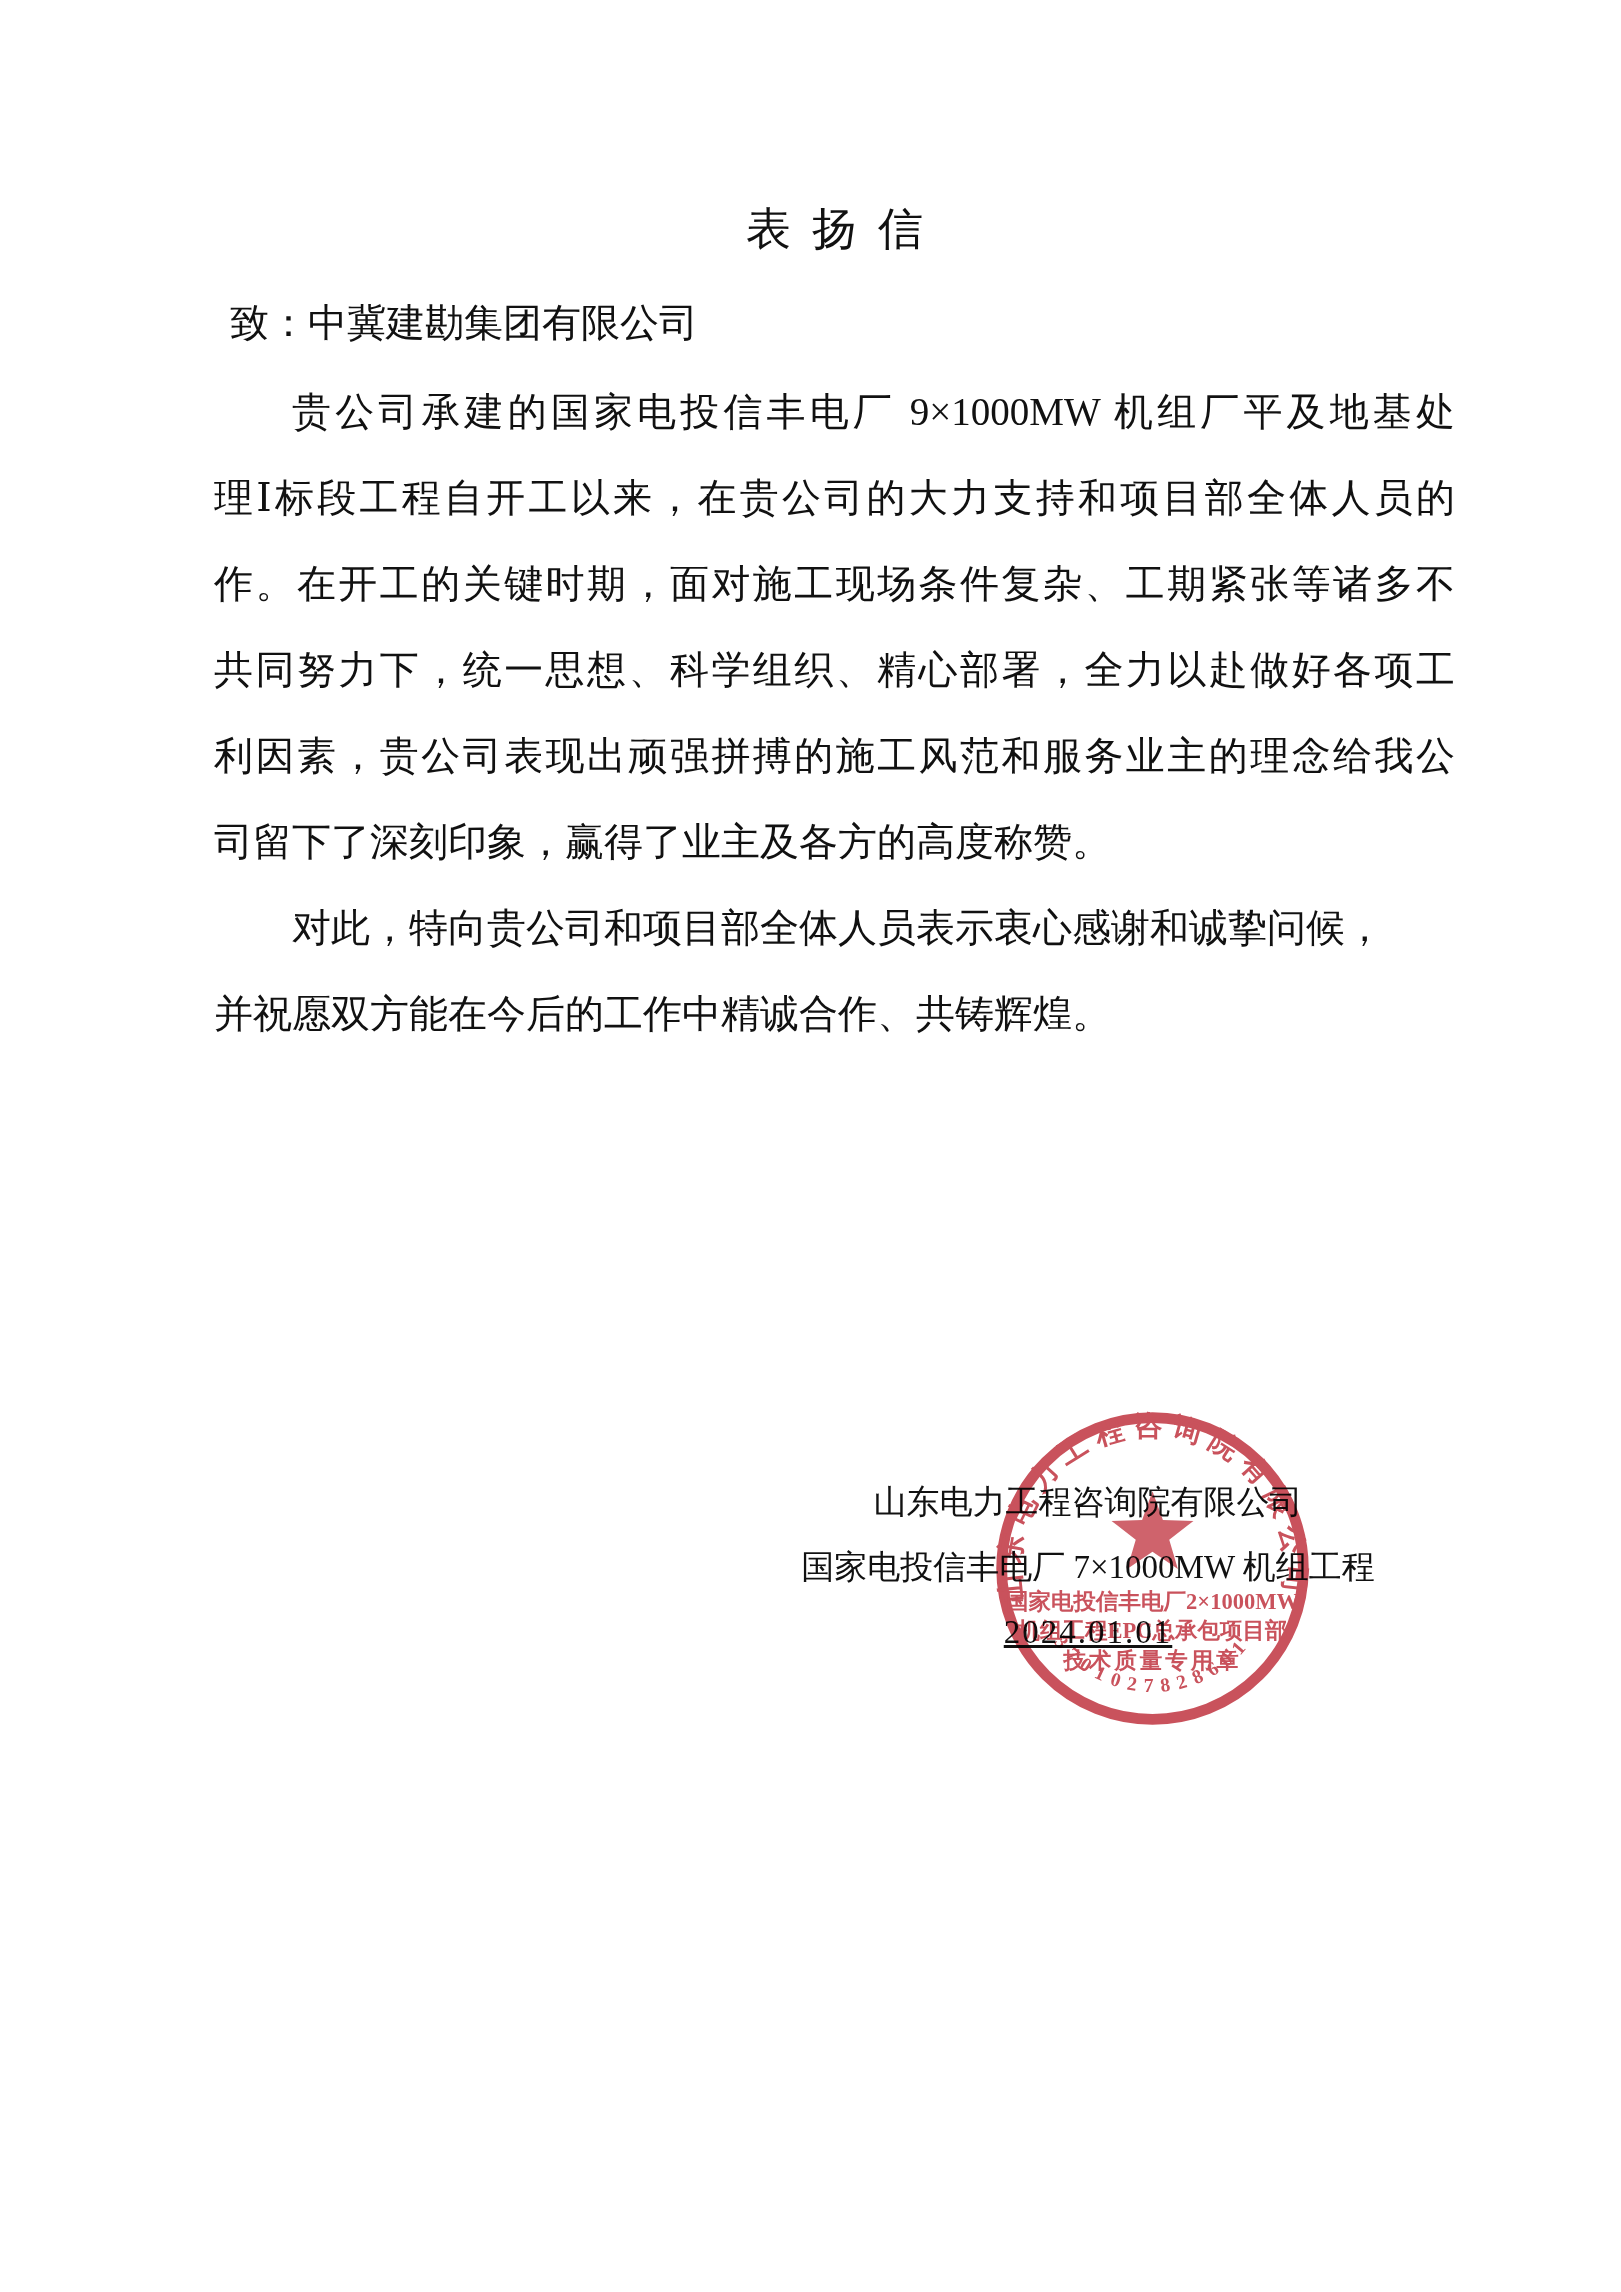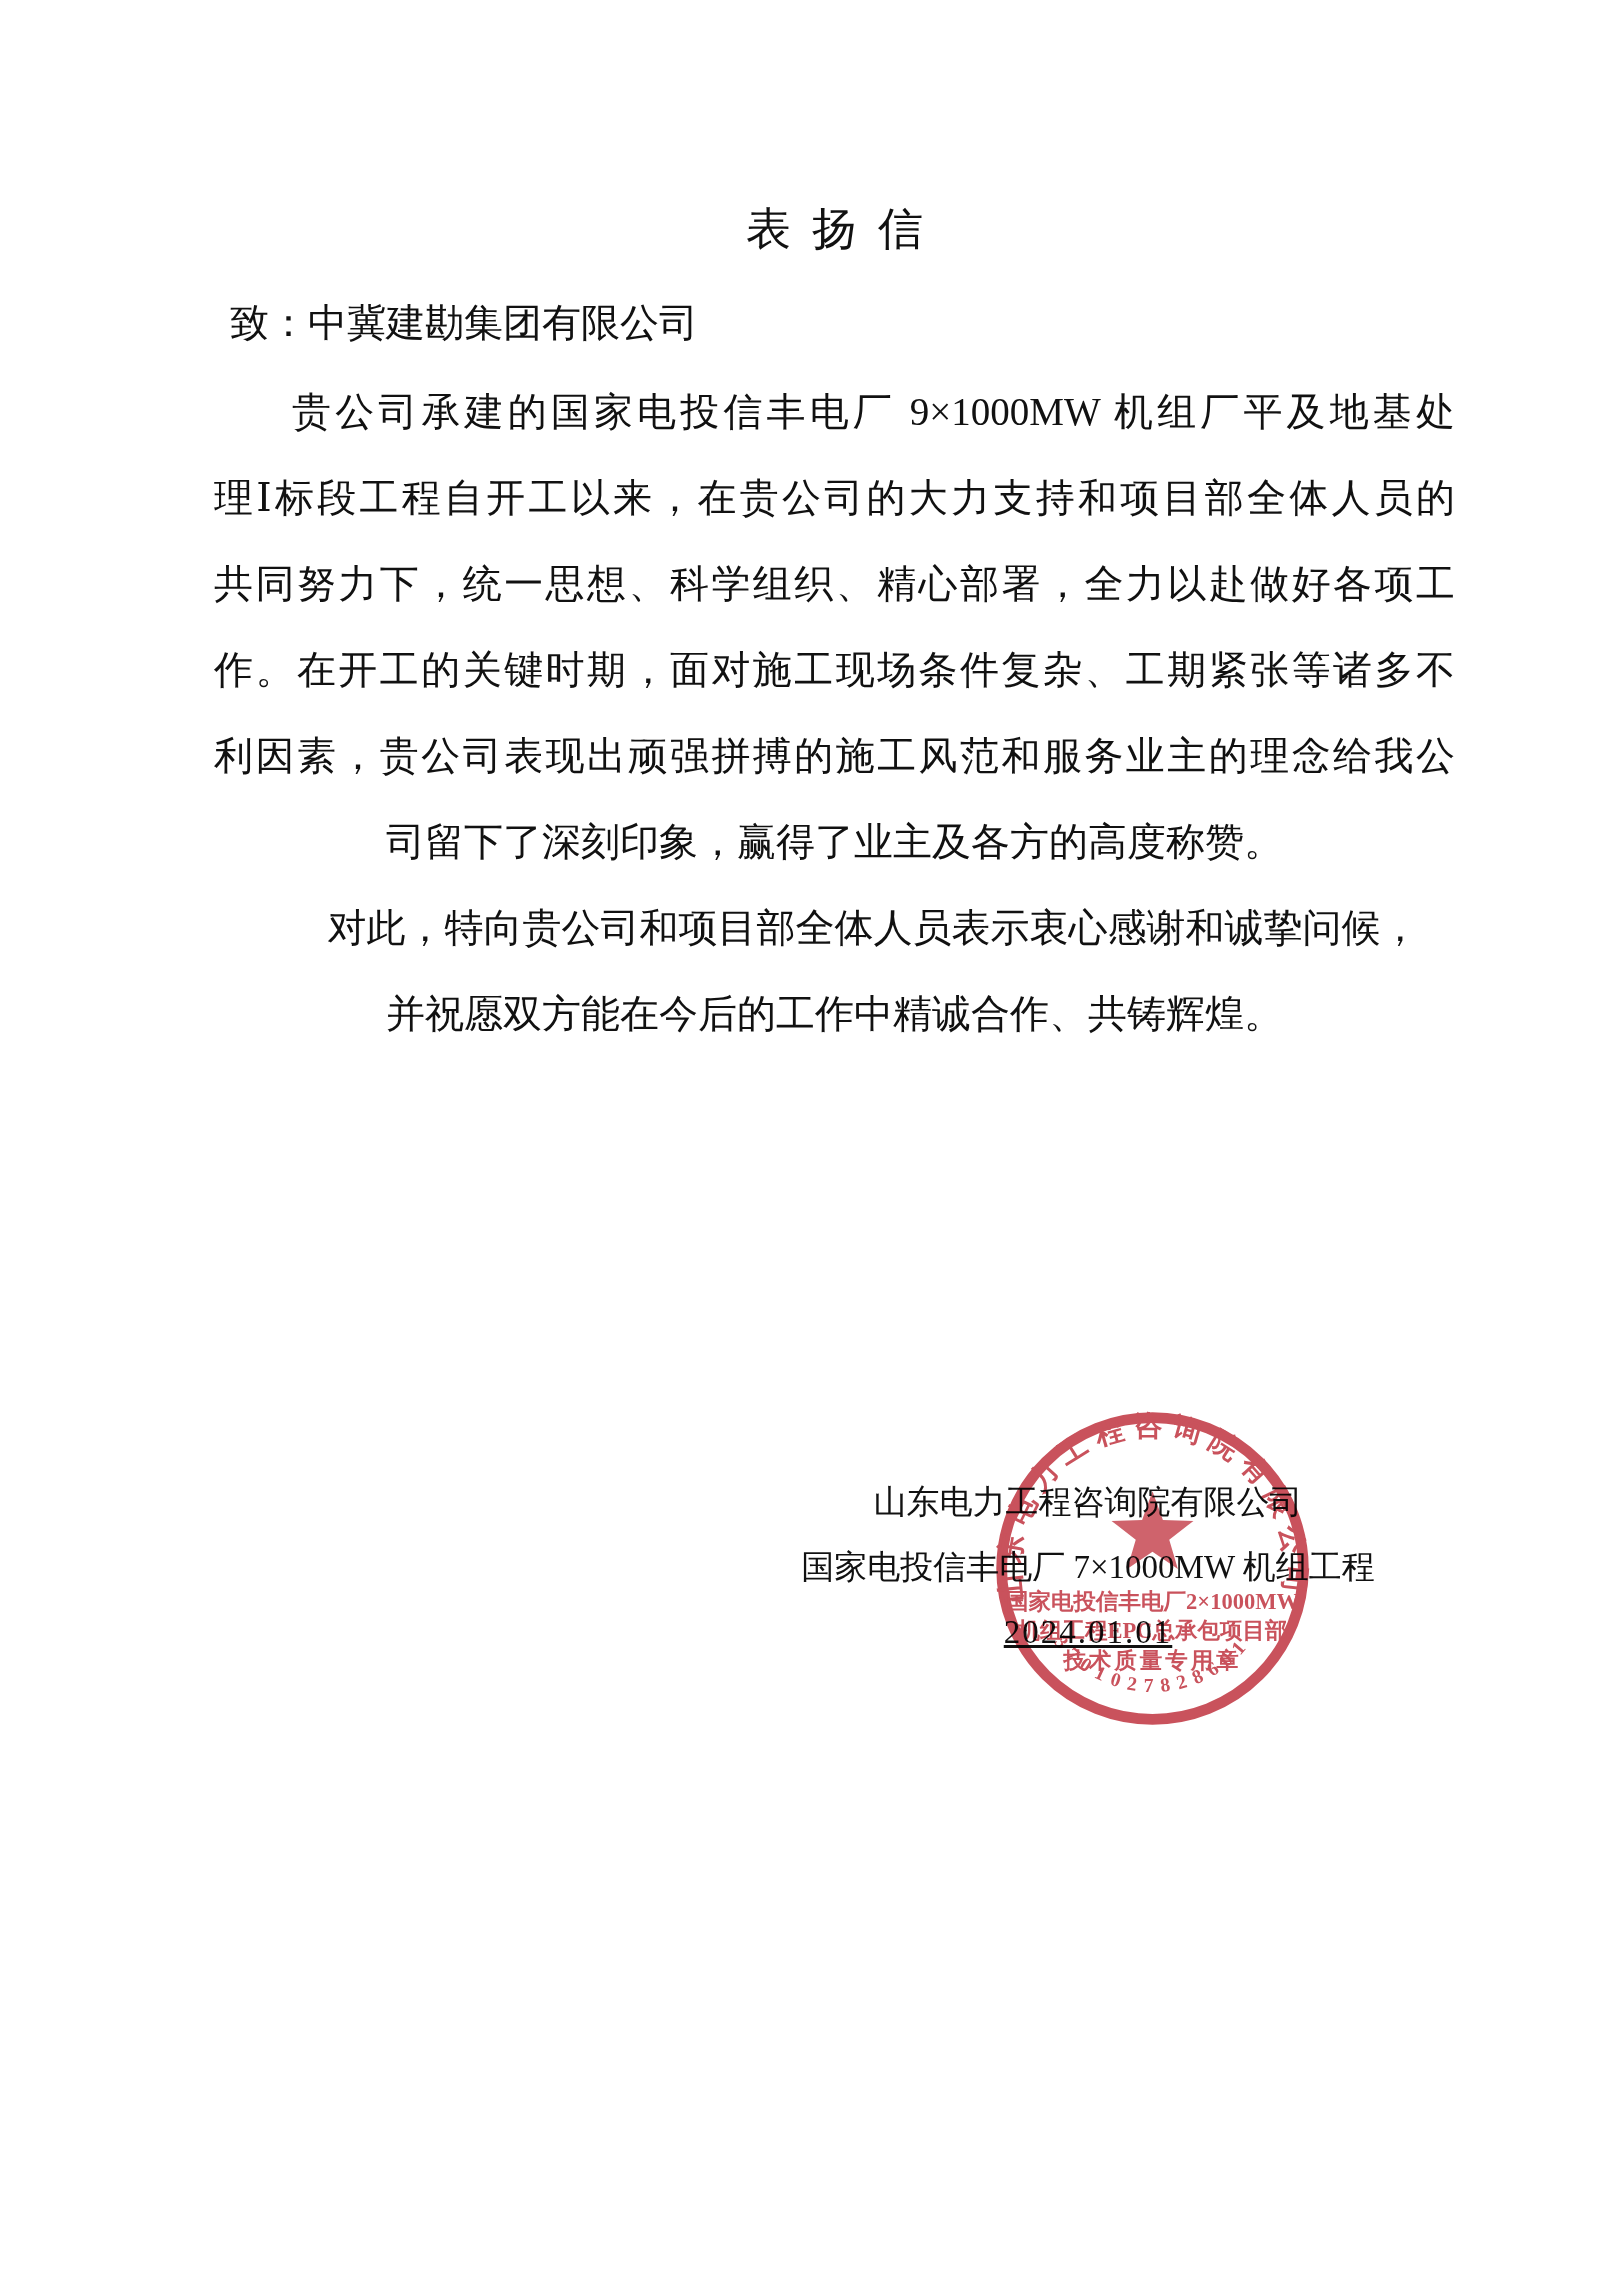--- a/index.html
+++ b/index.html
@@ -41,21 +41,21 @@
     position: absolute;
     top: 369px;
     left: 214px;
     width: 1241px;
     font-size: 39px;
   }
   .line {
     line-height: 86px;
     height: 86px;
     white-space: nowrap;
-    text-align: center;
+    text-align: left;
   }
   .line.justify {
     white-space: normal;
     text-align: justify;
     text-align-last: justify;
     text-justify: inter-character;
   }
   .line.indent {
     text-indent: 78px;
   }
@@ -102,22 +102,22 @@
 
 <div class="page">
 
   <h1 class="title">表 扬 信</h1>
 
   <div class="addressee">致：中冀建勘集团有限公司</div>
 
   <div class="body-lines" id="body-lines">
       <div class="line justify indent">贵公司承建的国家电投信丰电厂 9×1000MW 机组厂平及地基处</div>
       <div class="line justify">理Ⅰ标段工程自开工以来，在贵公司的大力支持和项目部全体人员的</div>
+      <div class="line justify">作。在开工的关键时期，面对施工现场条件复杂、工期紧张等诸多不</div>
       <div class="line justify">共同努力下，统一思想、科学组织、精心部署，全力以赴做好各项工</div>
-      <div class="line justify">作。在开工的关键时期，面对施工现场条件复杂、工期紧张等诸多不</div>
       <div class="line justify">利因素，贵公司表现出顽强拼搏的施工风范和服务业主的理念给我公</div>
       <div class="line">司留下了深刻印象，赢得了业主及各方的高度称赞。</div>
       <div class="line indent">对此，特向贵公司和项目部全体人员表示衷心感谢和诚挚问候，</div>
       <div class="line">并祝愿双方能在今后的工作中精诚合作、共铸辉煌。</div>
     </div>
 
   <div class="signature">
     <div id="sig-lines">
         <div class="sig-line">山东电力工程咨询院有限公司</div>
         <div class="sig-line">国家电投信丰电厂 7×1000MW 机组工程</div>

